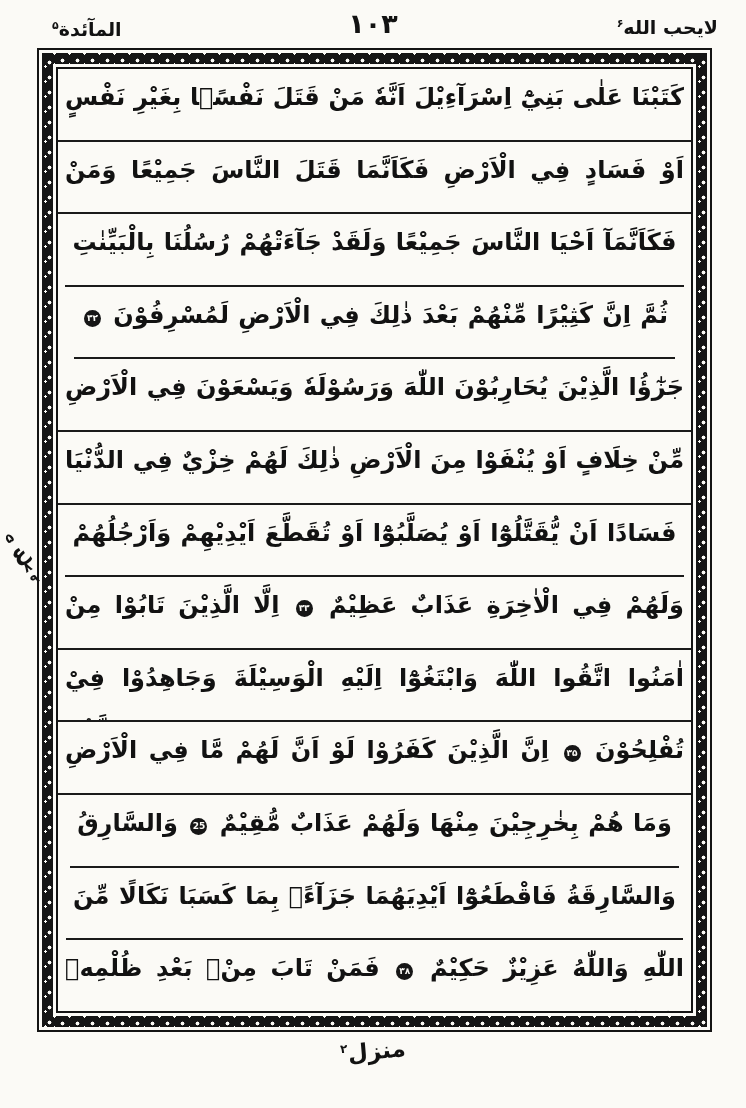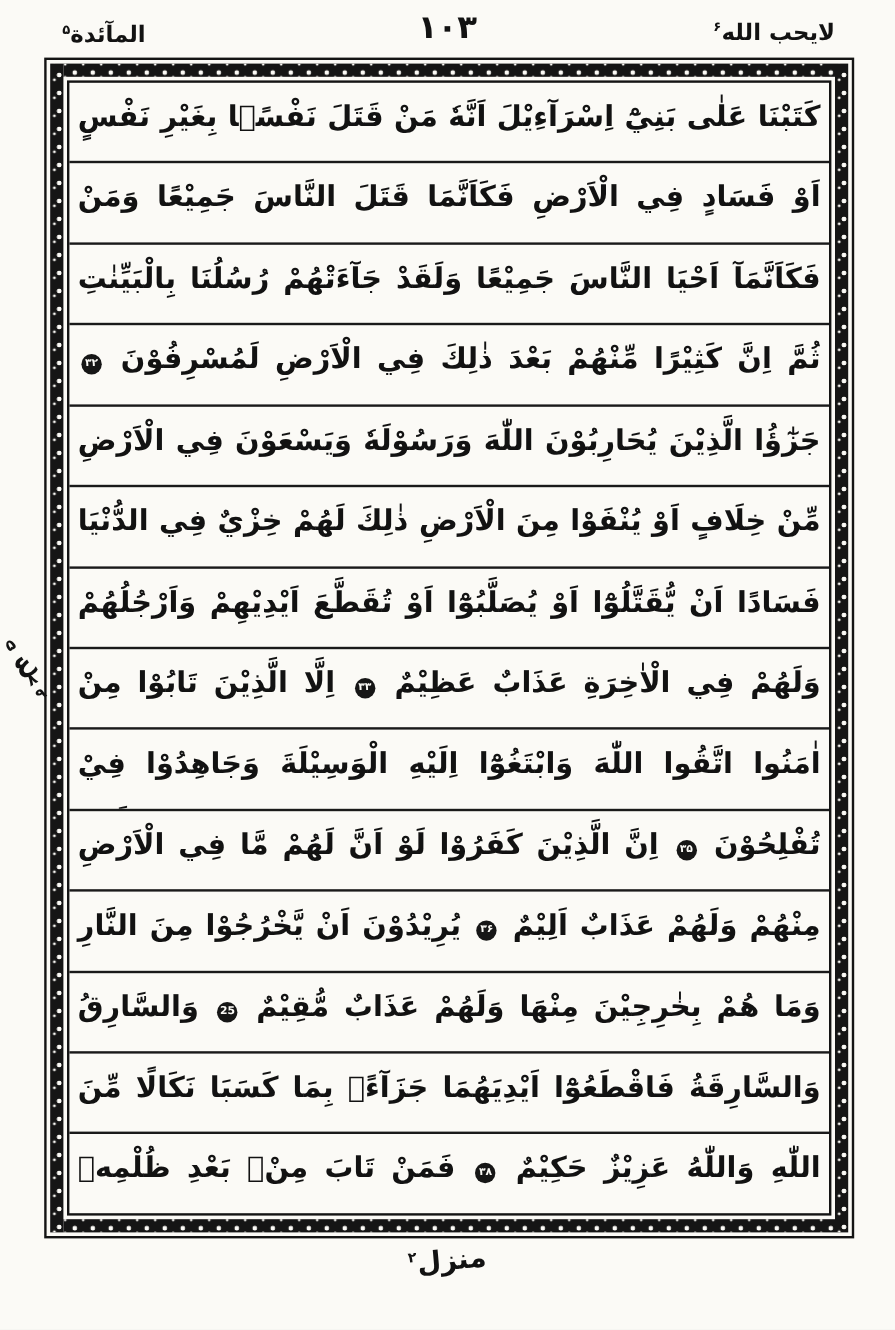--- a/index.html
+++ b/index.html
@@ -1,41 +1,41 @@
 <!DOCTYPE html>
 <html lang="ar" dir="rtl"><head>
 <meta charset="utf-8">
 <style>
   html,body{margin:0;padding:0;}
   body{width:746px;height:1108px;background:#e8e8e4;font-family:"DejaVu Sans",sans-serif;}
   .page{position:relative;width:746px;height:1108px;background:#fbfaf6;color:#121212;overflow:hidden;}
 
   
   .hdr{position:absolute;top:0;left:0;right:0;height:48px;direction:rtl;font-weight:bold;}
-  .hdr-right{position:absolute;right:50px;top:16px;font-size:19px;}
+  .hdr-right{position:absolute;right:28px;top:16px;font-size:19px;}
   .hdr-left{position:absolute;left:52px;top:18px;font-size:19px;}
   .hdr-center{position:absolute;left:50%;transform:translateX(-50%);top:8px;font-size:27px;letter-spacing:1px;}
   .hdr sup{font-size:11px;font-weight:bold;}
 
   
   .frame{position:absolute;top:48px;left:37px;right:34px;bottom:76px;
          border:2px solid #141414;padding:3px;background:#fbfaf6;}
   .frame-in{position:relative;width:100%;height:100%;}
   .vine{position:absolute;background-color:#151515;
         background-image:radial-gradient(circle,#fbfaf6 1.7px,transparent 2.2px),
                          radial-gradient(circle,#fbfaf6 1px,transparent 1.4px);
         background-size:15px 11px,15px 11px;background-position:2px 2px,9px 6px;}
   .vine-top{top:0;left:11px;right:11px;height:11px;}
   .vine-bottom{bottom:0;left:11px;right:11px;height:11px;}
   .vine-left{left:0;top:0;bottom:0;width:11px;background-size:11px 15px,11px 15px;}
   .vine-right{right:0;top:0;bottom:0;width:11px;background-size:11px 15px,11px 15px;}
 
   
   .textbox{position:absolute;top:14px;left:14px;right:14px;bottom:14px;
-           border:2px solid #141414;display:flex;flex-direction:column;background:#fbfaf6;}
+           border:2px solid #141414;display:flex;flex-direction:column;background:#fbfaf6;align-items:center;}
   .line{flex:1 1 0;min-height:0;border-bottom:2px solid #1a1a1a;direction:rtl;
         text-align:justify;text-align-last:justify;padding:0 7px;overflow:hidden;
         font-weight:bold;font-size:24px;line-height:57px;white-space:normal;}
   .line:last-child{border-bottom:none;}
   .line::after{content:"";display:inline-block;width:100%;}
   .ayah{display:inline-block;width:17px;height:17px;line-height:17px;border-radius:50%;
         background:#161616;color:#fbfaf6;font-size:9px;text-align:center;text-align-last:center;
         vertical-align:2px;margin:16px 3px;font-weight:bold;letter-spacing:0;}
   .ruku-inline{font-size:12px;vertical-align:14px;margin:0 2px;}
 
@@ -71,21 +71,20 @@
           <div class="line"><span class="txt">كَتَبْنَا عَلٰى بَنِيْٓ اِسْرَآءِيْلَ اَنَّهٗ مَنْ قَتَلَ نَفْسًۢا بِغَيْرِ نَفْسٍ</span> </div>
           <div class="line"><span class="txt">اَوْ فَسَادٍ فِي الْاَرْضِ فَكَاَنَّمَا قَتَلَ النَّاسَ جَمِيْعًا وَمَنْ اَحْيَاهَا</span> </div>
           <div class="line"><span class="txt">فَكَاَنَّمَآ اَحْيَا النَّاسَ جَمِيْعًا وَلَقَدْ جَآءَتْهُمْ رُسُلُنَا بِالْبَيِّنٰتِ</span> </div>
           <div class="line"><span class="txt">ثُمَّ اِنَّ كَثِيْرًا مِّنْهُمْ بَعْدَ ذٰلِكَ فِي الْاَرْضِ لَمُسْرِفُوْنَ</span> <span class="ayah">۳۲</span>  </div>
           <div class="line"><span class="txt">جَزٰٓؤُا الَّذِيْنَ يُحَارِبُوْنَ اللّٰهَ وَرَسُوْلَهٗ وَيَسْعَوْنَ فِي الْاَرْضِ</span> </div>
           <div class="line"><span class="txt">مِّنْ خِلَافٍ اَوْ يُنْفَوْا مِنَ الْاَرْضِ ذٰلِكَ لَهُمْ خِزْيٌ فِي الدُّنْيَا</span> </div>
           <div class="line"><span class="txt">فَسَادًا اَنْ يُّقَتَّلُوْٓا اَوْ يُصَلَّبُوْٓا اَوْ تُقَطَّعَ اَيْدِيْهِمْ وَاَرْجُلُهُمْ</span> </div>
           <div class="line"><span class="txt">وَلَهُمْ فِي الْاٰخِرَةِ عَذَابٌ عَظِيْمٌ</span> <span class="ayah">۳۳</span> <span class="txt">اِلَّا الَّذِيْنَ تَابُوْا مِنْ قَبْلِ</span> </div>
           <div class="line"><span class="txt">اٰمَنُوا اتَّقُوا اللّٰهَ وَابْتَغُوْٓا اِلَيْهِ الْوَسِيْلَةَ وَجَاهِدُوْا فِيْ سَبِيْلِهٖ لَعَلَّكُمْ</span> </div>
           <div class="line"><span class="txt">تُفْلِحُوْنَ</span> <span class="ayah">۳۵</span> <span class="txt">اِنَّ الَّذِيْنَ كَفَرُوْا لَوْ اَنَّ لَهُمْ مَّا فِي الْاَرْضِ جَمِيْعًا</span> </div>
-          <div class="line"><span class="txt">مِنْهُمْ وَلَهُمْ عَذَابٌ اَلِيْمٌ</span> <span class="ayah">۳۶</span> <span class="txt">يُرِيْدُوْنَ اَنْ يَّخْرُجُوْا مِنَ النَّارِ</span> </div>
           <div class="line"><span class="txt">وَمَا هُمْ بِخٰرِجِيْنَ مِنْهَا وَلَهُمْ عَذَابٌ مُّقِيْمٌ</span> <span class="ayah">25</span> <span class="txt">وَالسَّارِقُ</span> </div>
           <div class="line"><span class="txt">وَالسَّارِقَةُ فَاقْطَعُوْٓا اَيْدِيَهُمَا جَزَآءًۢ بِمَا كَسَبَا نَكَالًا مِّنَ</span> </div>
           <div class="line"><span class="txt">اللّٰهِ وَاللّٰهُ عَزِيْزٌ حَكِيْمٌ</span> <span class="ayah">۳۸</span> <span class="txt">فَمَنْ تَابَ مِنْۢ بَعْدِ ظُلْمِهٖ وَاَصْلَحَ</span> </div>
         </div>
     </div>
   </div>
 
   <div class="ruku-margin">
     <span class="num">۵</span>
     <span class="ain">ع</span>

